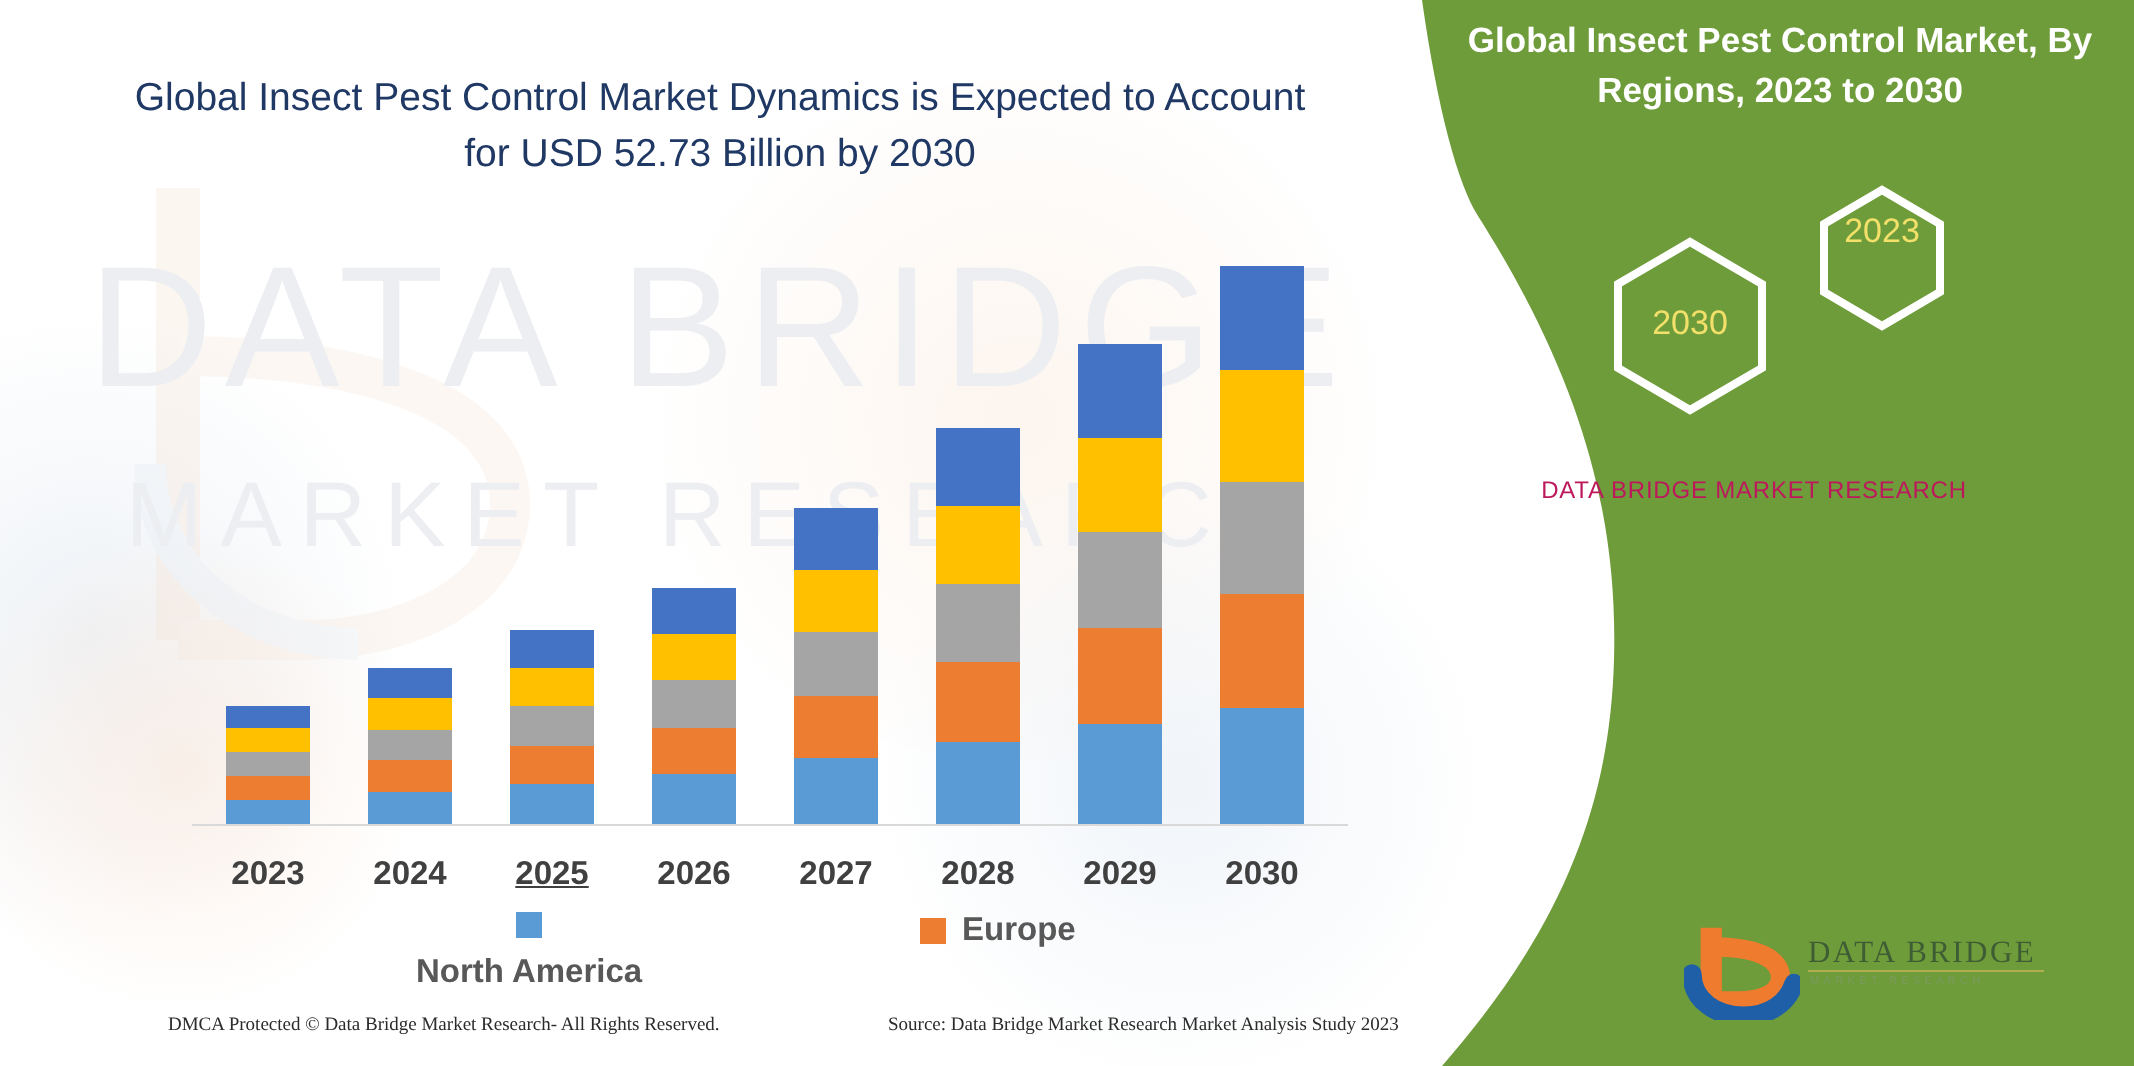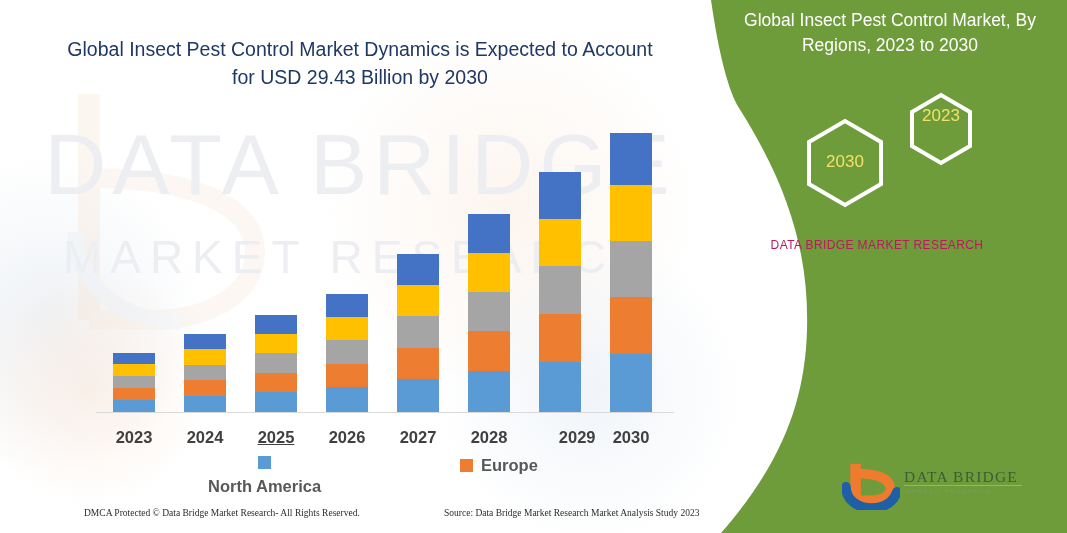--- a/index.html
+++ b/index.html
@@ -80,21 +80,21 @@
   }
   .footer-left  { position:absolute; left:84px;  top:0; white-space:nowrap; }
   .footer-right { position:absolute; left:444px; top:0; white-space:nowrap; }
 
   
   .panel { position:absolute; right:0; top:0; width:380px; height:533px; }
   .panel-svg { position:absolute; inset:0; }
   .panel-title {
     position:absolute; left:38px; top:8px; width:330px;
     text-align:center; color:#ffffff; font-size:17.5px;
-    line-height:1.45; font-weight:400;
+    line-height:1.45; font-weight:700;
   }
   .hexwrap { position:absolute; left:100px; top:84px; width:280px; height:130px; }
   .hex-label {
     position:absolute; color:#f2e06a; font-size:17px; font-weight:400;
     text-align:center;
   }
   .brand {
     position:absolute; left:40px; top:236px; width:300px;
     text-align:center; color:#be185d; font-size:12px;
     line-height:1.5; letter-spacing:.4px;
@@ -129,21 +129,21 @@
     <path d="M34 12 L34 238" stroke="#f6e2d2" stroke-width="22" fill="none"></path>
     <path d="M34 96 C130 96 200 120 200 170 C200 214 150 238 96 238 L34 238" stroke="#f7e6d8" stroke-width="20" fill="none"></path>
     <path d="M20 150 C20 204 70 240 124 240" stroke="#e6ecf3" stroke-width="16" fill="none"></path>
   </svg>
 
   <div class="watermark">
     <div class="wm-1">DATA BRIDGE</div>
     <div class="wm-2">MARKET RESEARCH</div>
   </div>
 
-  <div class="chart-title">Global Insect Pest Control Market Dynamics is Expected to Account for USD 29.43 Billion by 2030</div>
+  <div class="chart-title">Global Insect Pest Control Market Dynamics is Expected to Account for USD 52.73 Billion by 2030</div>
 
   <div class="chart">
     <div class="plot" id="plot">
         <div class="bar" style="left: 17px; bottom: 0px; height: 59.25px; top: 232.75px;">
           <div class="seg" style="background: rgb(91, 155, 213); height: 12.324px;"></div>
           <div class="seg" style="background: rgb(237, 125, 49); height: 11.85px;"></div>
           <div class="seg" style="background: rgb(165, 165, 165); height: 11.85px;"></div>
           <div class="seg" style="background: rgb(255, 192, 0); height: 11.85px;"></div>
           <div class="seg" style="background: rgb(68, 114, 196); height: 11.376px;"></div>
         </div>
@@ -198,21 +198,21 @@
         </div>
       </div>
     <div class="axis-line"></div>
     <div class="xlabels" id="xlabels">
         <div class="xlabel" style="left: 2.5px;">2023</div>
         <div class="xlabel" style="left: 73.5px;">2024</div>
         <div class="xlabel" style="left: 144.5px; text-decoration: underline;">2025</div>
         <div class="xlabel" style="left: 215.5px;">2026</div>
         <div class="xlabel" style="left: 286.5px;">2027</div>
         <div class="xlabel" style="left: 357.5px;">2028</div>
-        <div class="xlabel" style="left: 428.5px; text-align: right;">2029</div>
+        <div class="xlabel" style="left: 428.5px;">2029</div>
         <div class="xlabel" style="left: 499.5px;">2030</div>
       </div>
     <div class="legend" id="legend">
         <div class="legend-item" style="left: 112px; flex-direction: column;">
           <span class="legend-swatch" style="background: rgb(91, 155, 213);"></span>
           <span>North America</span>
         </div>
         <div class="legend-item" style="left: 364px;">
           <span class="legend-swatch" style="background: rgb(237, 125, 49);"></span>
           <span>Europe</span>

